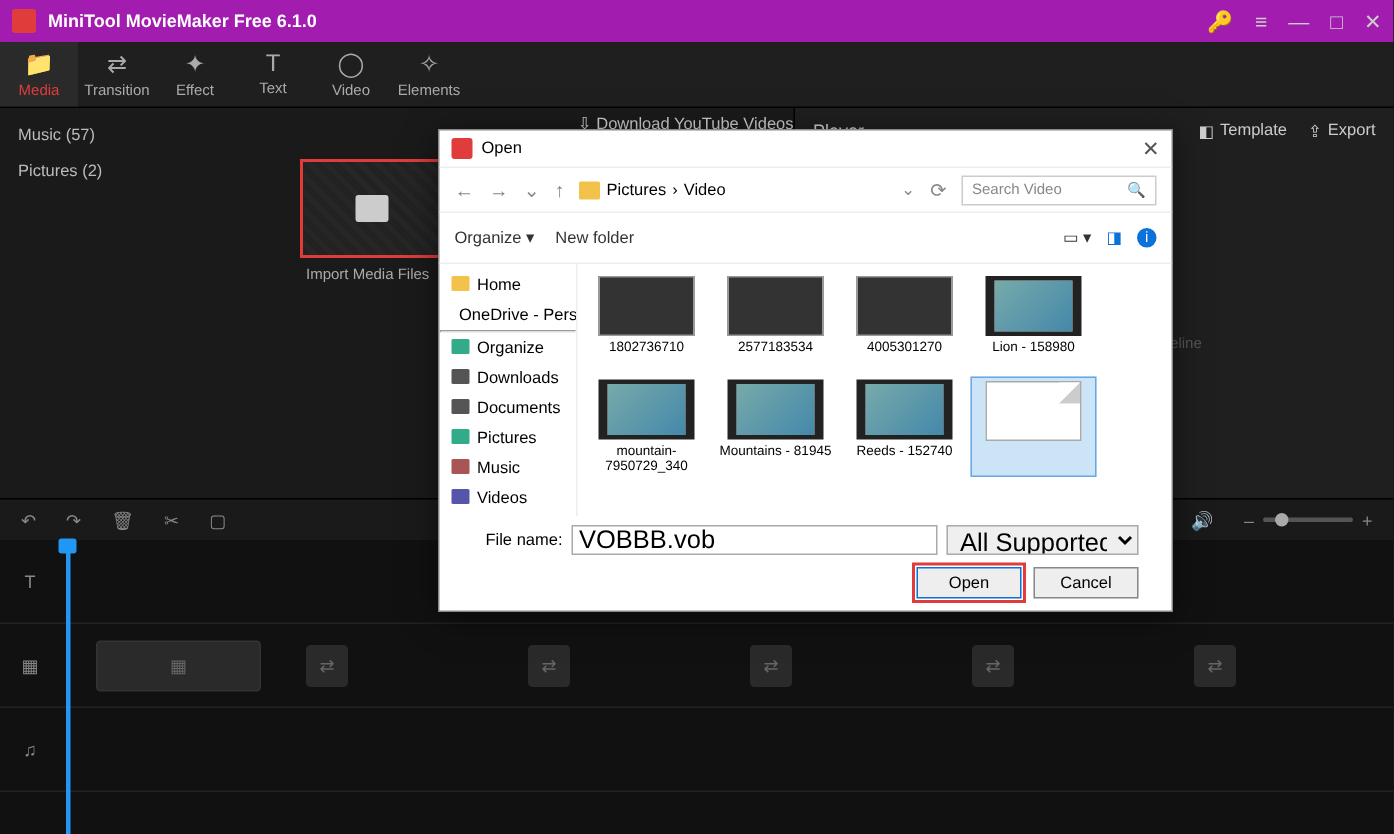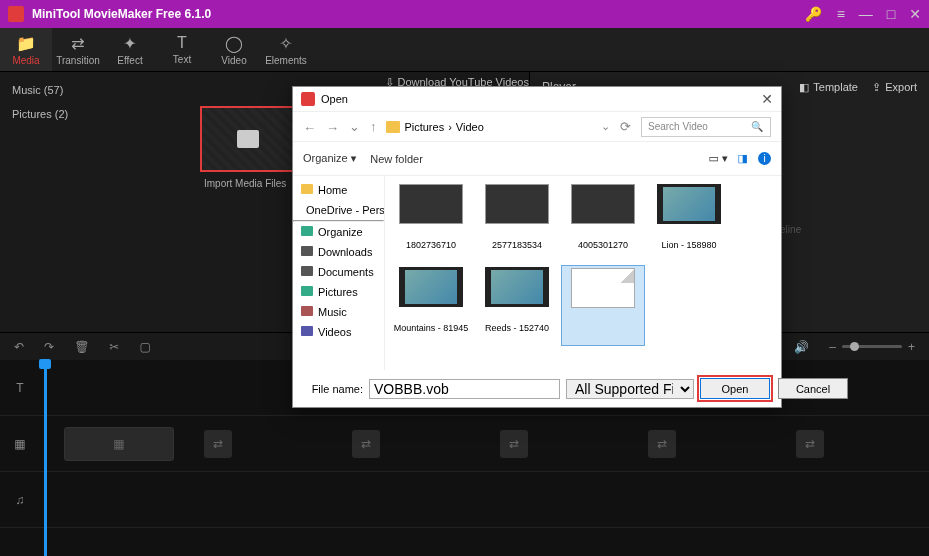--- a/index.html
+++ b/index.html
@@ -56,28 +56,28 @@
 .d-tools .vb{display:flex;gap:10px;align-items:center}
 .info-ic{width:13px;height:13px;background:#0a72d8;border-radius:50%;color:#fff;font-size:10px;display:flex;align-items:center;justify-content:center}
 .d-body{flex:1;display:flex;overflow:hidden}
 .d-side{width:92px;border-right:1px solid #eee;padding:4px 0;overflow:hidden}
 .d-side .it{padding:4px 8px;display:flex;gap:5px;cursor:pointer;white-space:nowrap}
 .d-side .ic2{width:12px;height:10px;border-radius:1px}
 .d-files{flex:1;padding:6px 4px;display:flex;flex-wrap:wrap;align-content:flex-start;gap:2px;overflow:hidden}
 .thumb{width:84px;display:flex;flex-direction:column;align-items:center;font-size:9px;text-align:center;padding:2px}
 .thumb .img{width:64px;height:40px;background:linear-gradient(135deg,#7aa 0%,#48a 100%);border:3px solid #222;border-left-width:6px;border-right-width:6px}
 .thumb.num .img{background:#333;border:1px solid #999}
-.thumb .lbl{margin-top:17px;line-height:1.1;height:20px;overflow:hidden}
+.thumb .lbl{margin-top:3px;line-height:1.1;height:20px;overflow:hidden}
 .thumb.sel{background:#cce4f7;border:1px solid #6aa8e0}
 .thumb.file .img{background:#fff;border:1px solid #aaa;position:relative}
 .thumb.file .img::before{content:"";position:absolute;right:0;top:0;width:14px;height:14px;background:linear-gradient(135deg,#fff 50%,#ccc 50%)}
-.d-bottom{padding:6px 10px;display:flex;flex-direction:row;gap:6px}
+.d-bottom{padding:6px 22px;display:flex;flex-direction:column;gap:6px}
 .d-row{display:flex;align-items:center;gap:6px}
 .d-row label{width:60px;text-align:right}
-.d-row select,.d-row input{height:20px;border:1px solid #aaa;padding:0 4px;font-size:14px}
+.d-row select,.d-row input{height:20px;border:1px solid #aaa;padding:0 4px;font-size:17px}
 .d-row input{flex:1}
 .d-row select.filter{width:128px}
 .d-btns{display:flex;justify-content:flex-end;gap:8px;padding:2px 0}
 .d-btns button{width:70px;height:21px;border:1px solid #888;background:#eee;font-size:11px;cursor:pointer}
 .d-btns button.primary{outline:2px solid #e03c3c;outline-offset:1px;border-color:#0a72d8}
 </style>
 </head>
 <body>
 
 <div class="titlebar">
@@ -261,20 +261,24 @@
         <div class="thumb num">
           <div class="img"></div>
           <div class="lbl">4005301270</div>
         </div>
         <div class="thumb">
           <div class="img"></div>
           <div class="lbl">Lion - 158980</div>
         </div>
         <div class="thumb">
           <div class="img"></div>
+          <div class="lbl">mountain-7950729_340</div>
+        </div>
+        <div class="thumb">
+          <div class="img"></div>
           <div class="lbl">Mountains - 81945</div>
         </div>
         <div class="thumb">
           <div class="img"></div>
           <div class="lbl">Reeds - 152740</div>
         </div>
         <div class="thumb file sel">
           <div class="img"></div>
         </div>
       </div>

